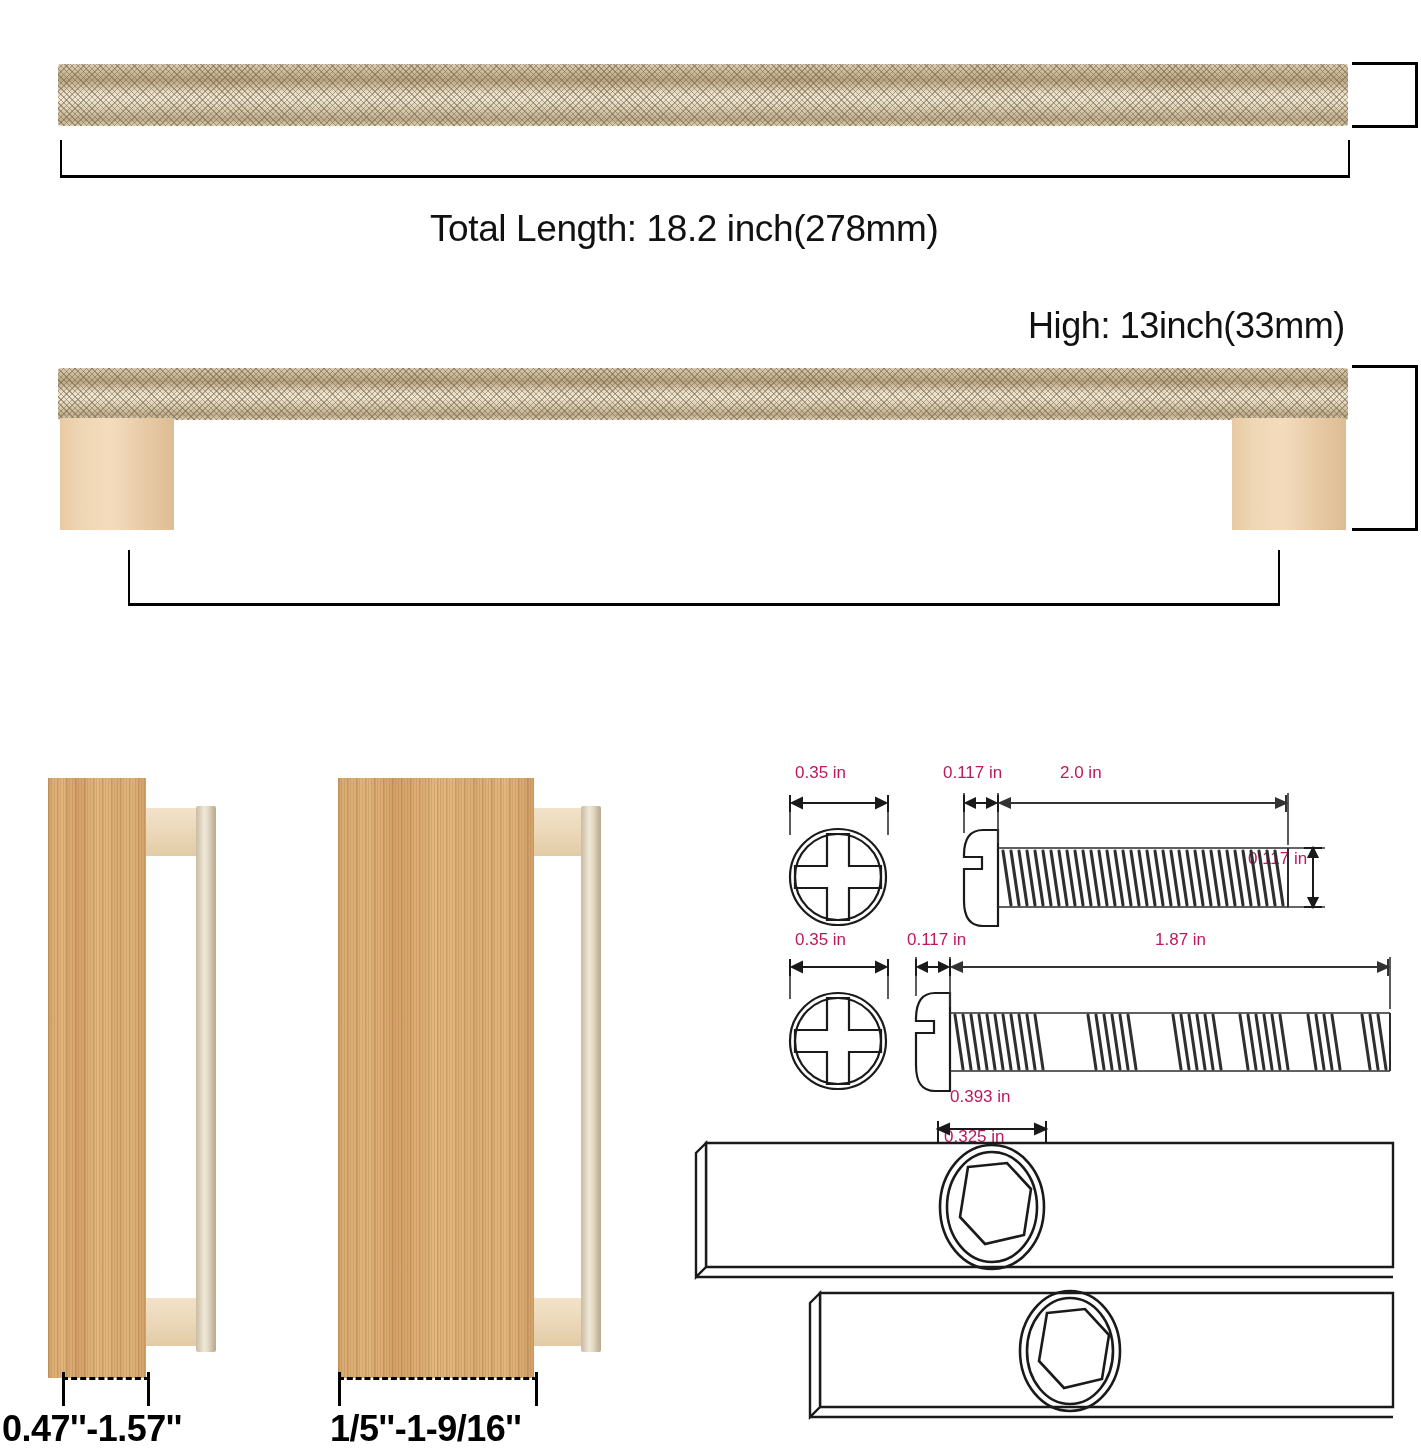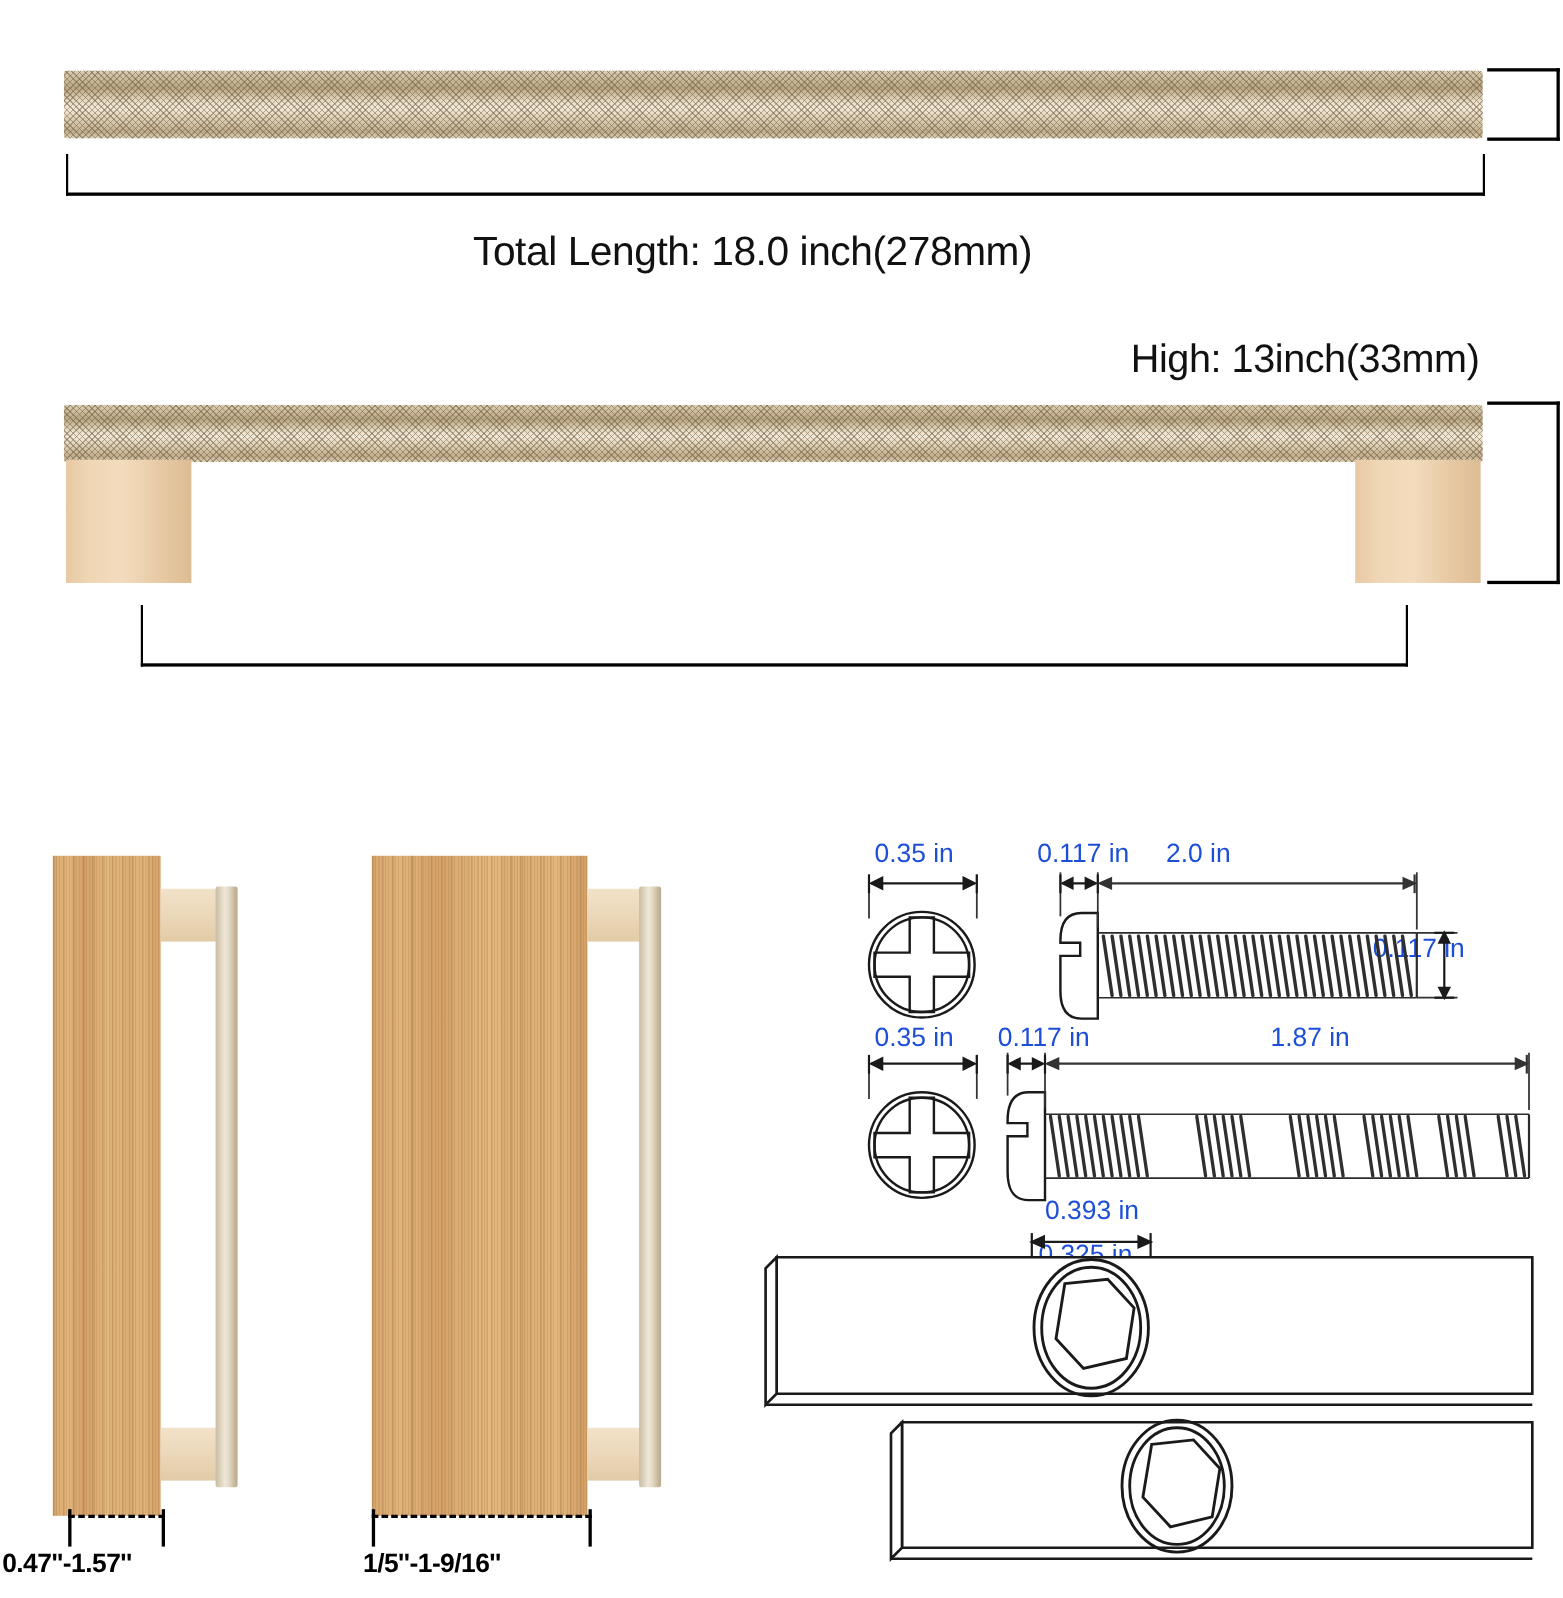--- a/index.html
+++ b/index.html
@@ -21,31 +21,31 @@
   .dim-label {
     font-size: 36px;
     font-weight: 400;
     color: #111;
     white-space: nowrap;
     letter-spacing: -0.4px;
   }
   .dim-label.big { font-size: 37px; }
 
   .bottom-label {
-    font-size: 24px;
+    font-size: 36px;
     font-weight: 700;
     color: #000;
     white-space: nowrap;
     letter-spacing: -0.5px;
   }
 
   .screw-label {
-    font-size: 24px;
+    font-size: 17px;
     font-weight: 400;
-    color: #1d4ed8;
+    color: #be185d;
     white-space: nowrap;
   }
 
   
   .knurl-bar {
     background:
       repeating-linear-gradient(45deg,
         rgba(120,100,70,0.55) 0px, rgba(120,100,70,0.55) 1px,
         rgba(255,255,255,0) 1px, rgba(255,255,255,0) 4px),
       repeating-linear-gradient(-45deg,
@@ -116,21 +116,21 @@
     <div class="abs dl-v" style="left:63px;top:0;height:66px;"></div>
     <div class="abs dl-h" style="left:0;top:63px;width:66px;"></div>
   </div>
 
   <div class="abs" style="left:60px;top:140px;width:1290px;height:38px;">
     <div class="abs dl-v-thin" style="left:0;top:0;height:38px;"></div>
     <div class="abs dl-h" style="left:0;top:35px;width:1290px;"></div>
     <div class="abs dl-v-thin" style="left:1288px;top:0;height:38px;"></div>
   </div>
 
-  <div class="abs dim-label big" style="left:430px;top:208px;">Total Length: 18.0 inch(278mm)</div>
+  <div class="abs dim-label big" style="left:430px;top:208px;">Total Length: 18.2 inch(278mm)</div>
 </div>
 
 <div class="abs" style="left:0;top:300px;width:1421px;height:400px;">
 
   <div class="abs dim-label" style="left:1028px;top:5px;">High: 13inch(33mm)</div>
 
   <div class="abs knurl-bar" style="left:58px;top:68px;width:1290px;height:52px;"></div>
 
   <div class="abs leg" style="left:60px;top:118px;width:114px;height:112px;"></div>
 

